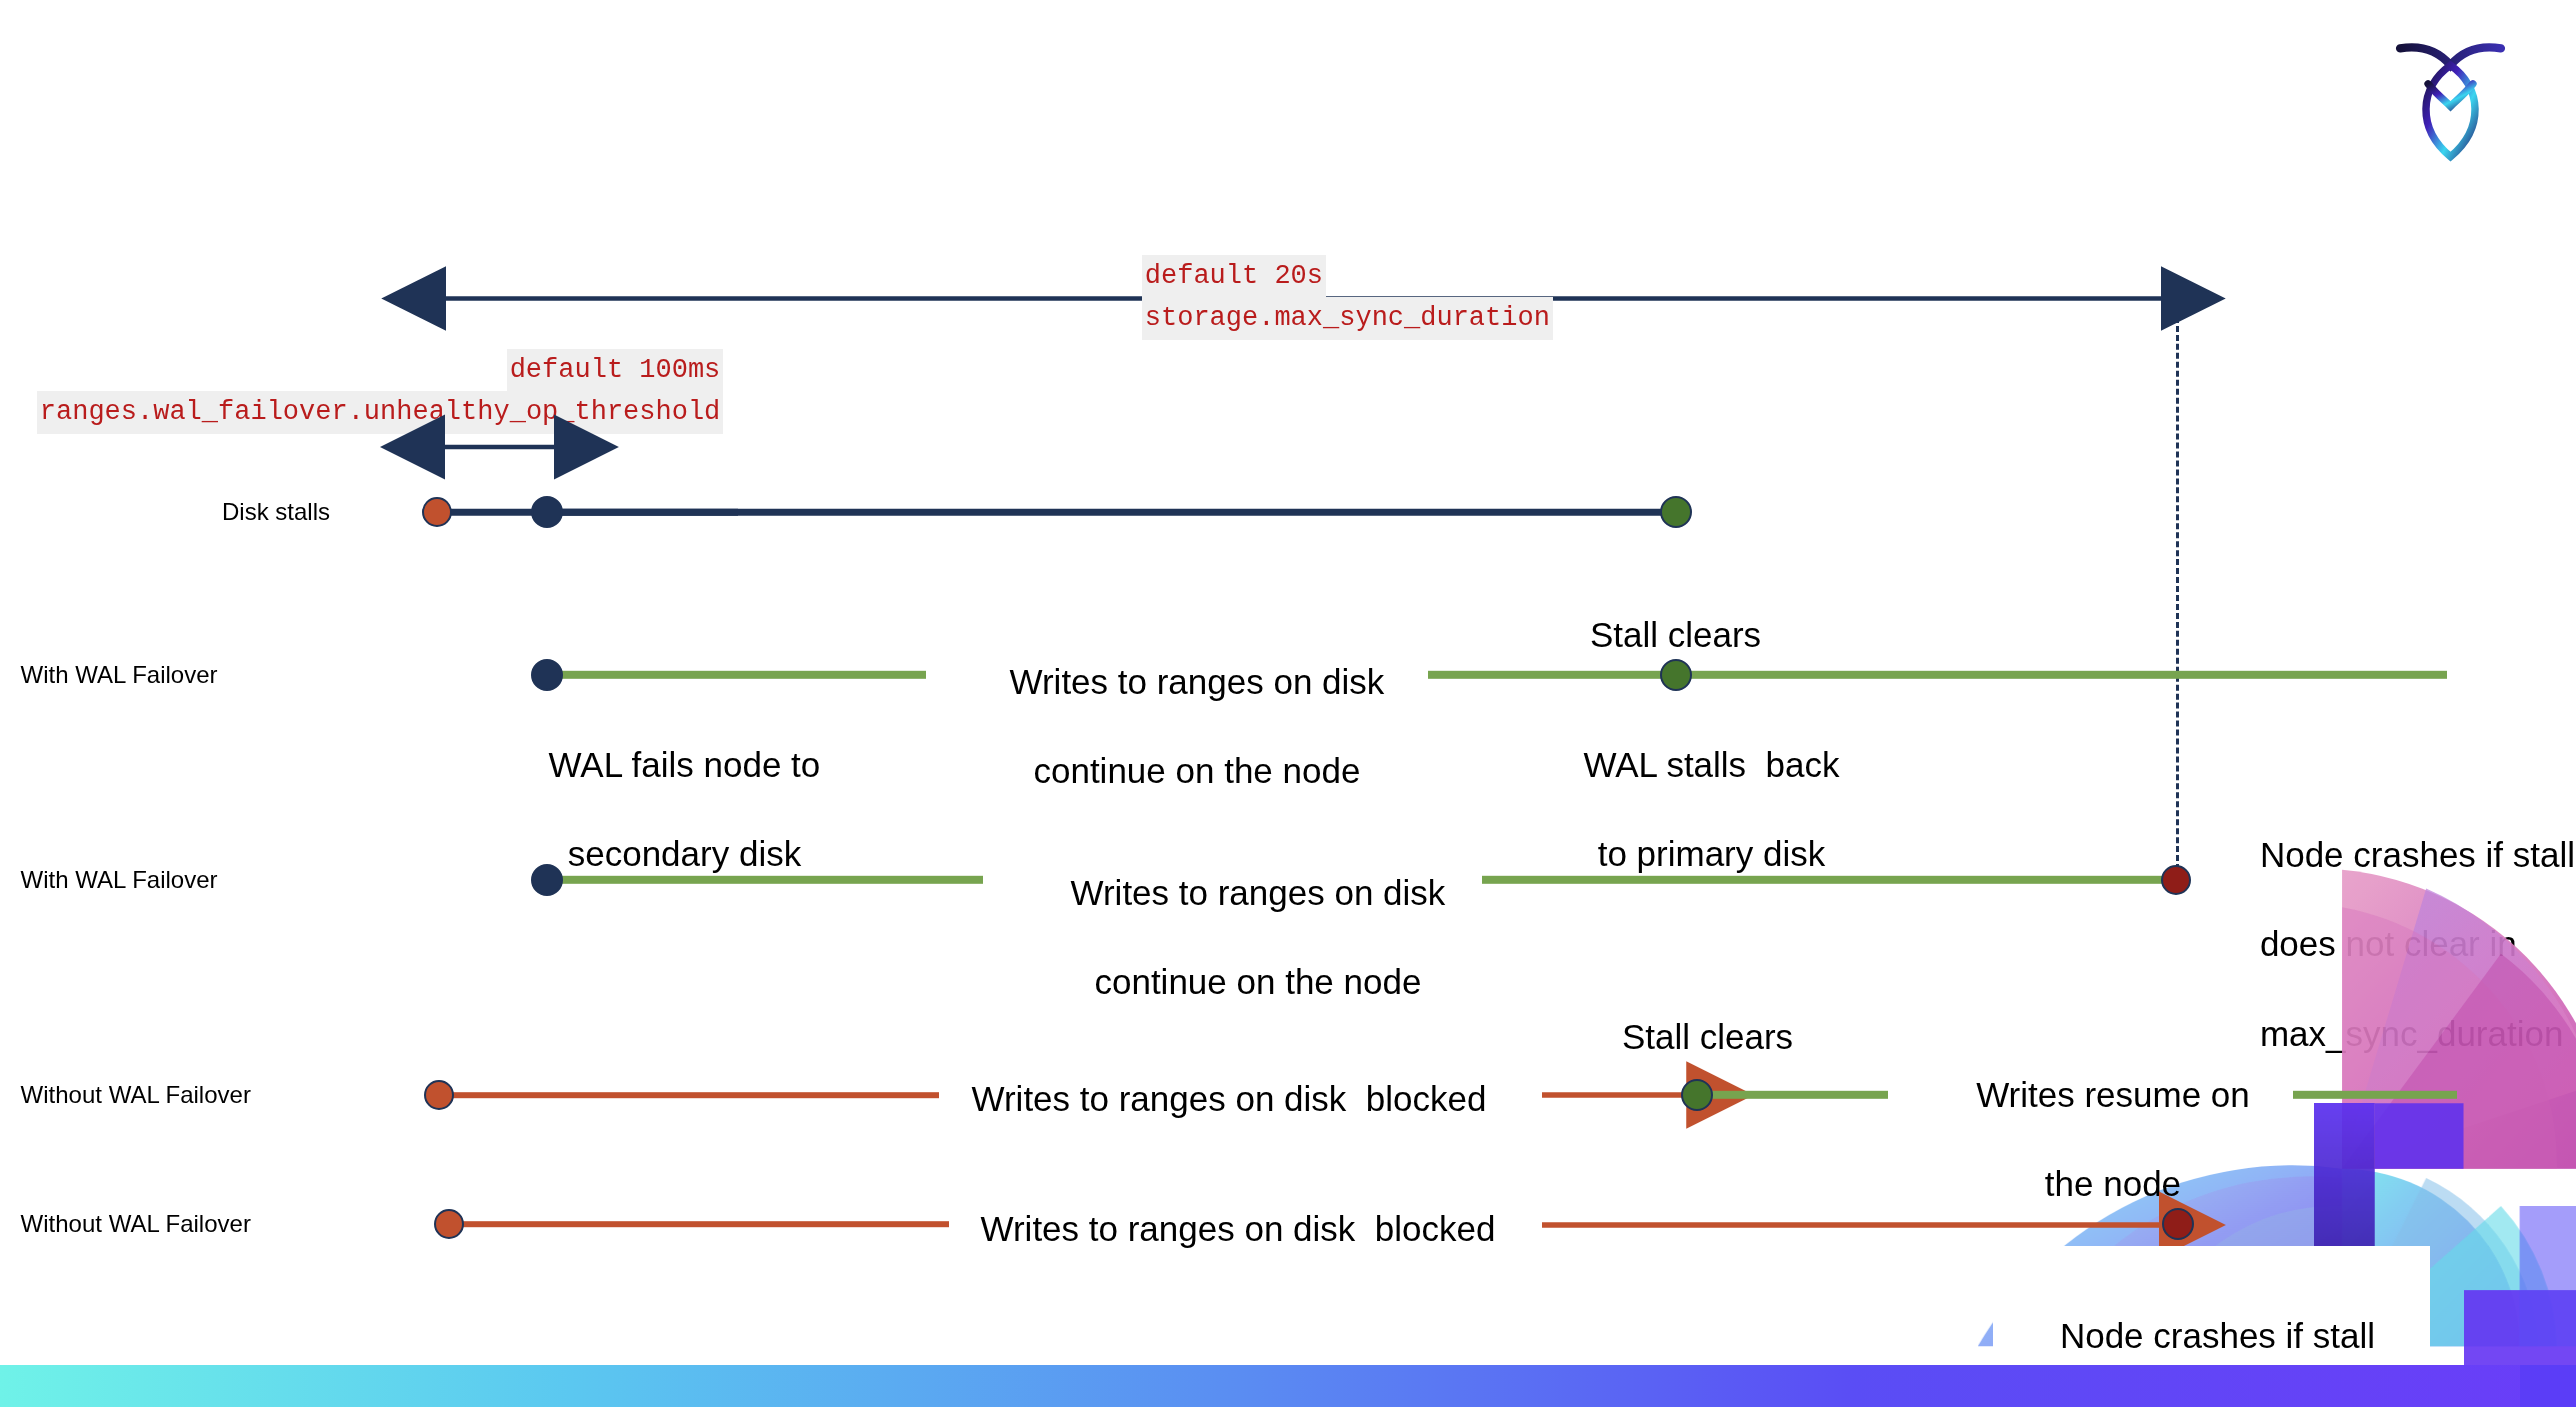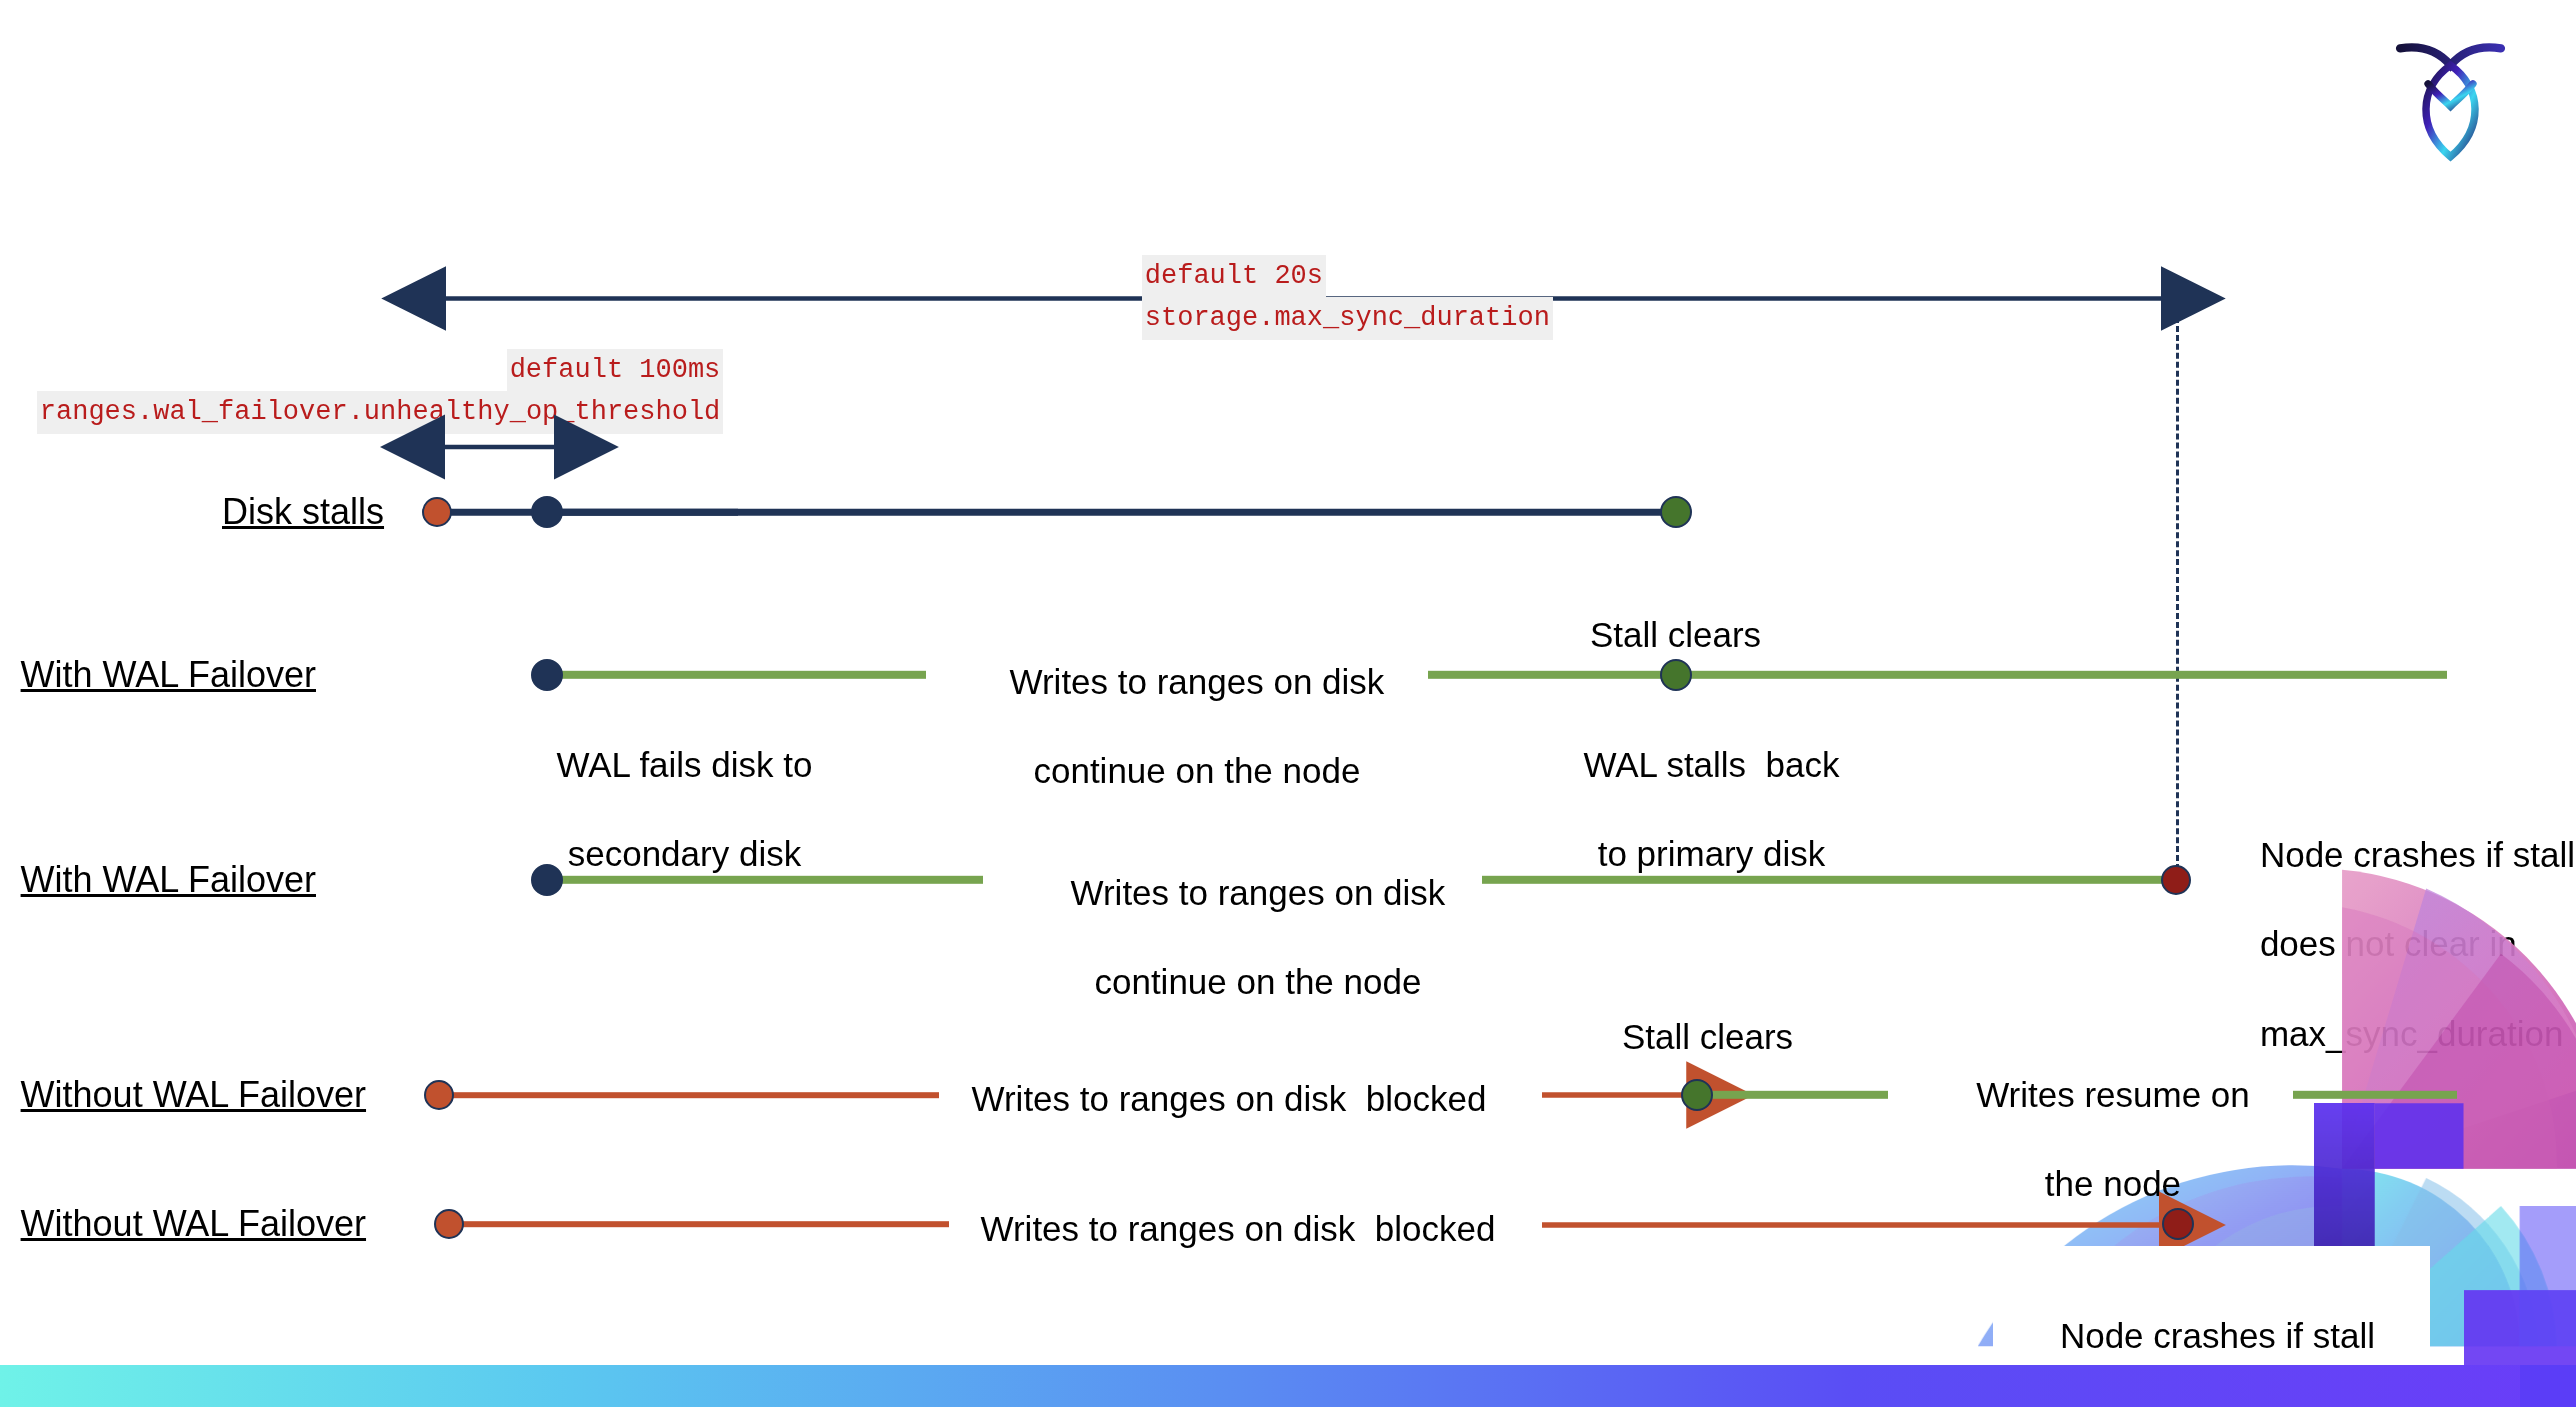--- a/index.html
+++ b/index.html
@@ -39,24 +39,23 @@
     font-size:35px;color:#000;
     line-height:1.28;
     white-space:pre;
   }
   .anno.c{text-align:center;}
   .anno.l{text-align:left;}
 
   
   .rowlabel{
     position:absolute;
-    font-size:36px;color:#000;
+    font-size:24px;color:#000;
     white-space:nowrap;
     transform:translateY(-50%);
-    text-decoration:underline;
   }
 
   
   .line{position:absolute;transform:translateY(-50%);}
   .navy-line{background:#1f3356;height:6.5px;}
   .green-line{background:#77a44f;height:8.4px;}
   .red-line{background:#c1512e;height:5.6px;}
 
   
   .dashed{
@@ -172,21 +171,21 @@
   <div class="dot dot-green" style="left:1676px;top:675px;width:32px;height:32px;"></div>
 
   <div class="anno c" style="left:944px;top:615px;width:467px;">
     <span>Writes to ranges on disk</span><br>
     <span>continue on the node</span>
   </div>
 
   <div class="anno c" style="left:1526px;top:613px;width:299px;">Stall clears</div>
 
   <div class="anno c" style="left:497px;top:698px;width:336px;">
-    <span>WAL fails disk to</span><br>
+    <span>WAL fails node to</span><br>
     <span>secondary disk</span>
   </div>
 
   <div class="anno c" style="left:1526px;top:698px;width:332px;">
     <span>WAL stalls  back</span><br>
     <span>to primary disk</span>
   </div>
 
   <div class="rowlabel" style="left:20.6px;top:880px;">With WAL Failover</div>
 

